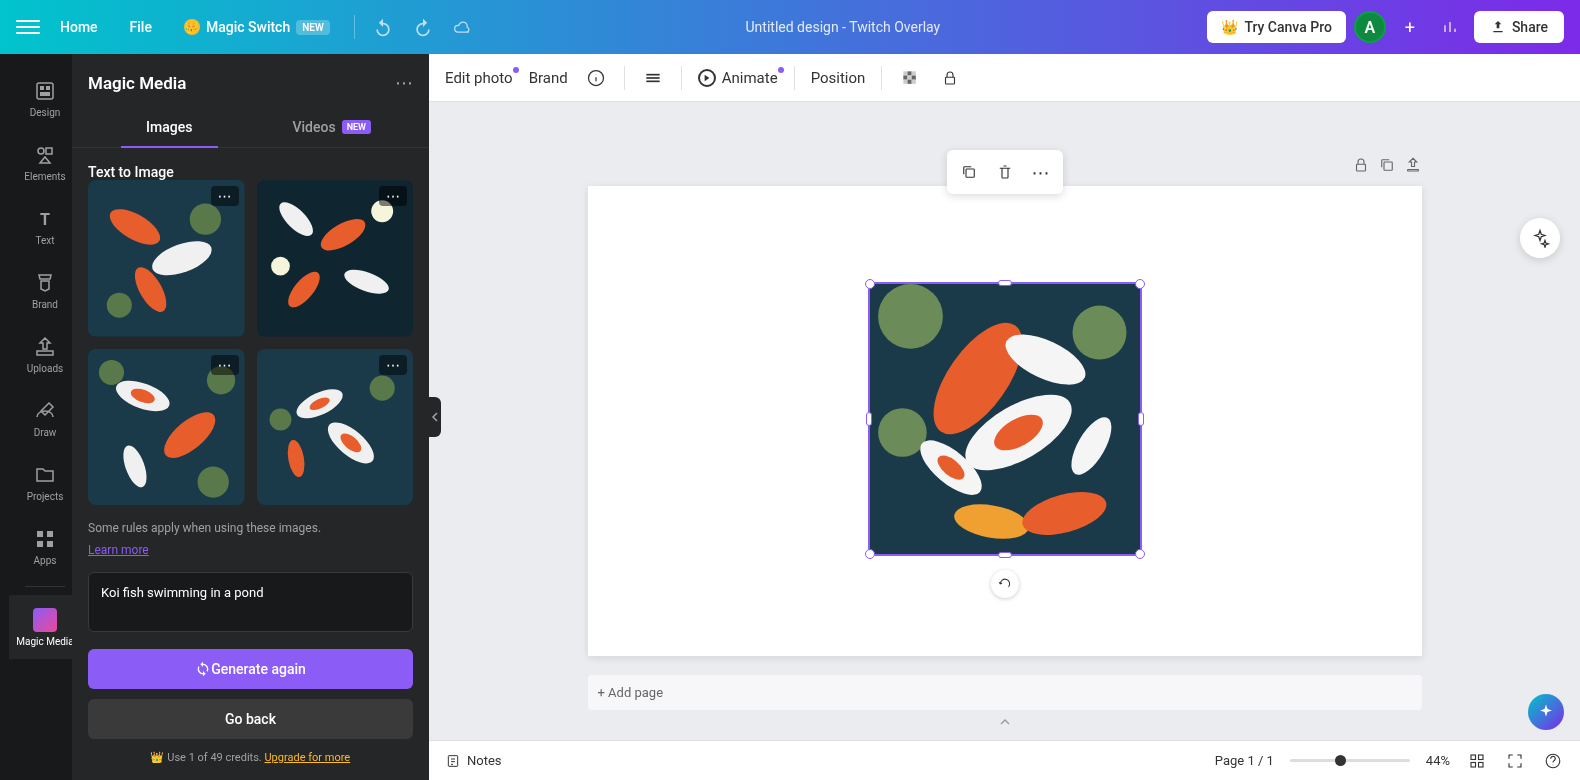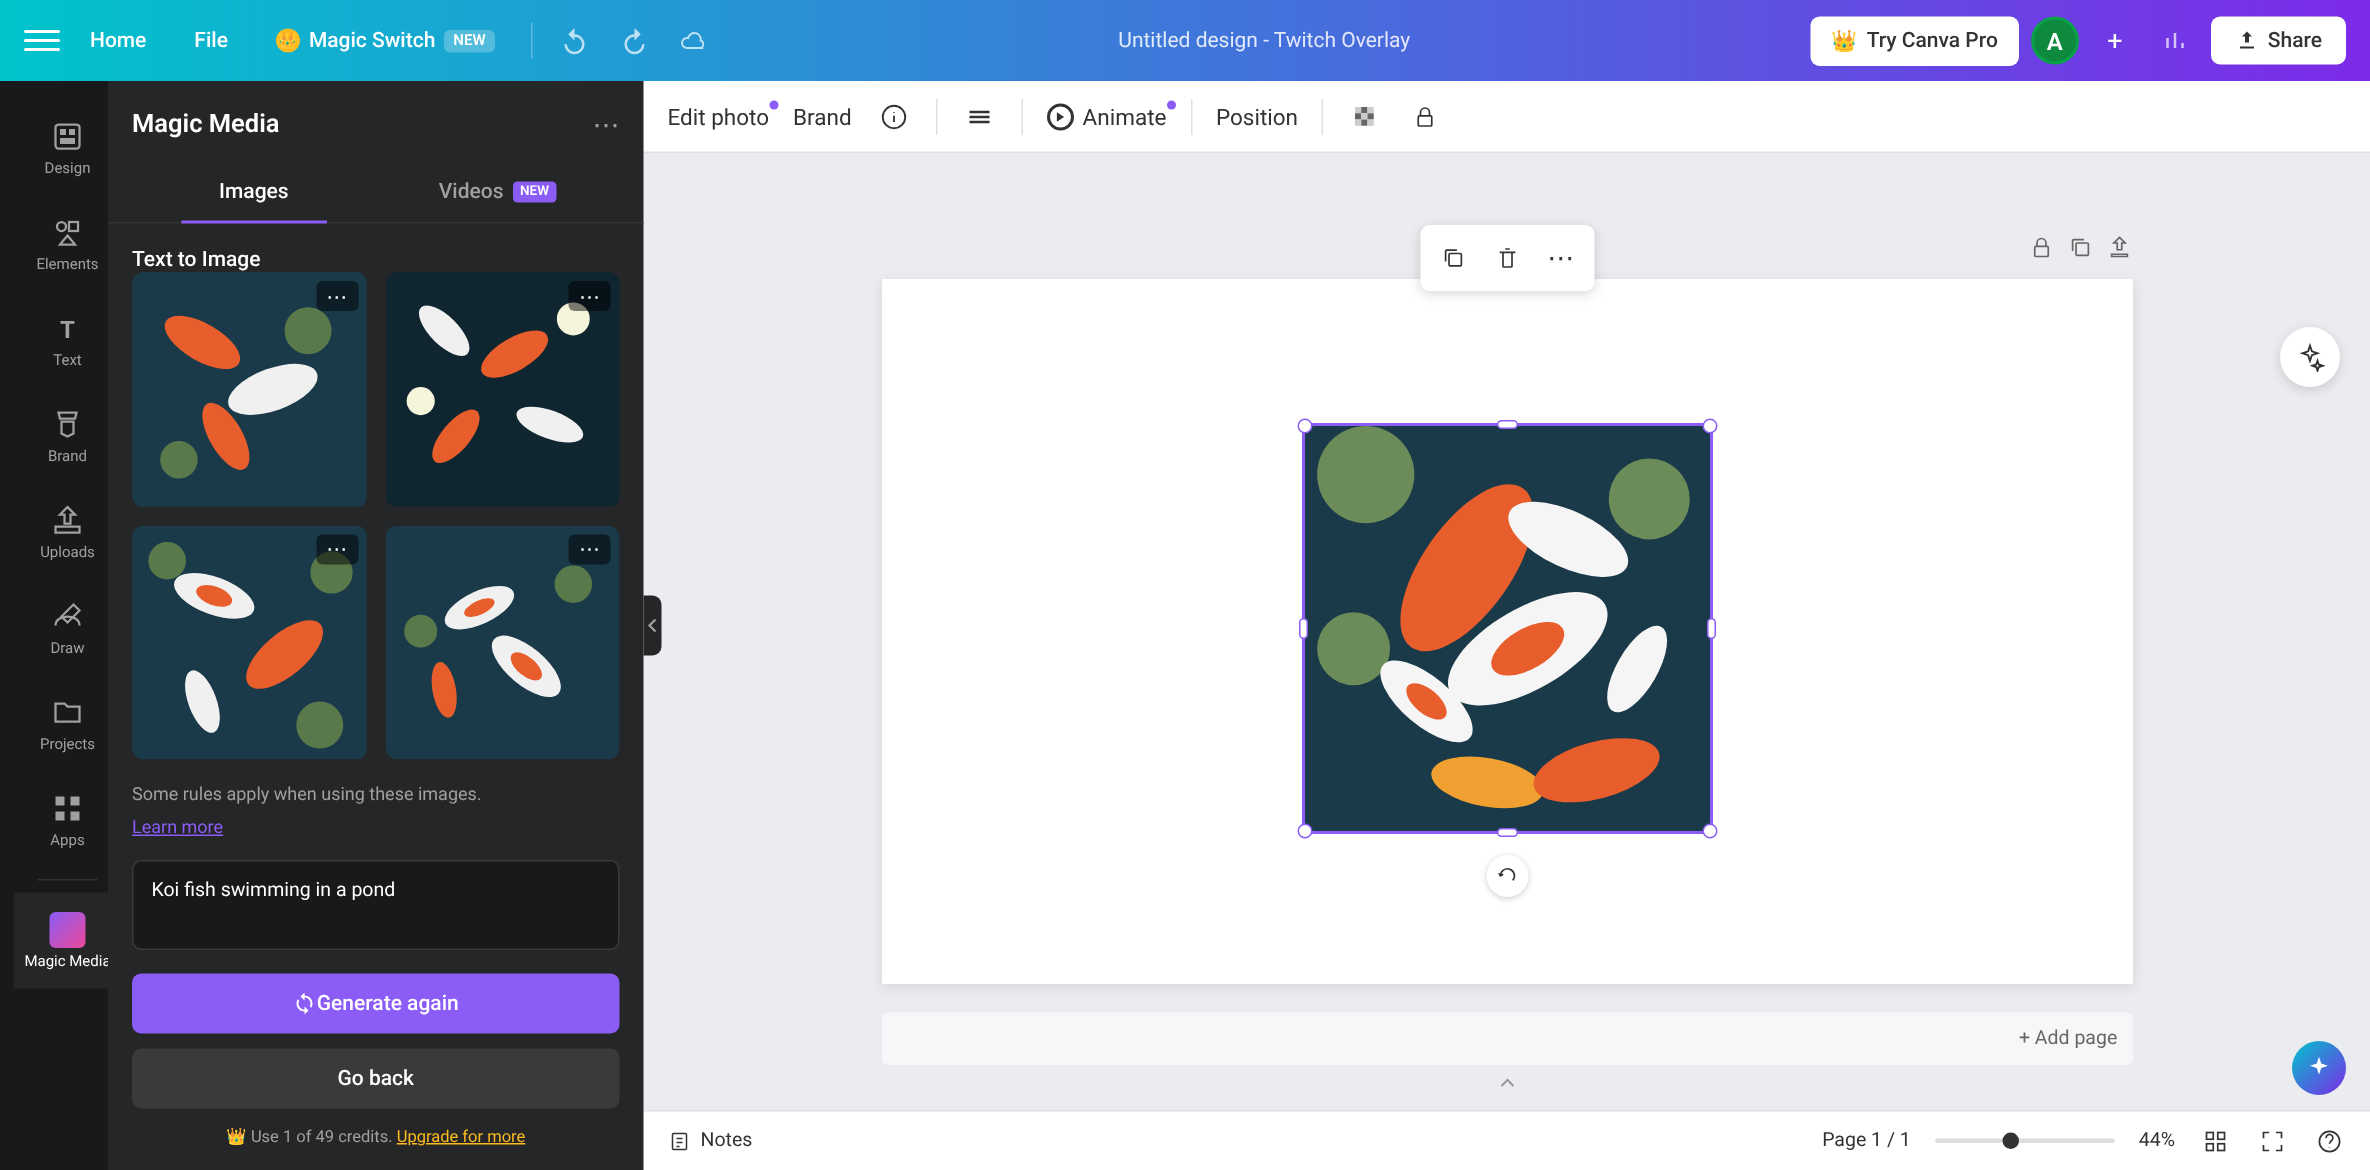--- a/index.html
+++ b/index.html
@@ -97,21 +97,21 @@
     .sel-edge.bottom { bottom: -4px; left: 50%; transform: translateX(-50%); width: 14px; height: 6px; border-radius: 3px; }
     .sel-edge.left { left: -4px; top: 50%; transform: translateY(-50%); width: 6px; height: 14px; border-radius: 3px; }
     .sel-edge.right { right: -4px; top: 50%; transform: translateY(-50%); width: 6px; height: 14px; border-radius: 3px; }
     .rotate-handle { position: absolute; bottom: -44px; left: 50%; transform: translateX(-50%); width: 28px; height: 28px; background: white; border-radius: 50%; box-shadow: 0 1px 4px rgba(0,0,0,0.2); display: flex; align-items: center; justify-content: center; cursor: pointer; }
     
     .floating-toolbar { position: absolute; top: 48px; left: 50%; transform: translateX(-50%); background: white; border-radius: 6px; box-shadow: 0 2px 8px rgba(0,0,0,0.15); display: flex; padding: 6px; gap: 4px; z-index: 10; }
     .floating-btn { width: 32px; height: 32px; display: flex; align-items: center; justify-content: center; cursor: pointer; border-radius: 4px; }
     
     .magic-fab { position: absolute; top: 116px; right: 20px; width: 40px; height: 40px; background: white; border-radius: 50%; box-shadow: 0 2px 8px rgba(0,0,0,0.15); display: flex; align-items: center; justify-content: center; cursor: pointer; }
     
-    .add-page-btn { position: absolute; bottom: -54px; left: 0; right: 0; text-align: right; padding: 10px; color: #666; font-size: 13px; cursor: pointer; background: rgba(255,255,255,0.6); border-radius: 4px; }
+    .add-page-btn { position: absolute; bottom: -54px; left: 0; right: 0; text-align: left; padding: 10px; color: #666; font-size: 13px; cursor: pointer; background: rgba(255,255,255,0.6); border-radius: 4px; }
     
     .page-chevron { position: absolute; bottom: 6px; left: 50%; transform: translateX(-50%); cursor: pointer; color: #999; }
     
     
     .bottom-bar { height: 40px; background: white; border-top: 1px solid #e0e0e0; display: flex; align-items: center; padding: 0 16px; gap: 16px; }
     .notes-btn { display: flex; align-items: center; gap: 6px; font-size: 13px; color: #333; cursor: pointer; }
     .bottom-spacer { flex: 1; }
     .page-indicator { font-size: 13px; color: #333; }
     .zoom-slider { width: 120px; height: 3px; background: #ddd; border-radius: 2px; position: relative; }
     .zoom-thumb { position: absolute; left: 38%; top: -4px; width: 11px; height: 11px; background: #333; border-radius: 50%; }

